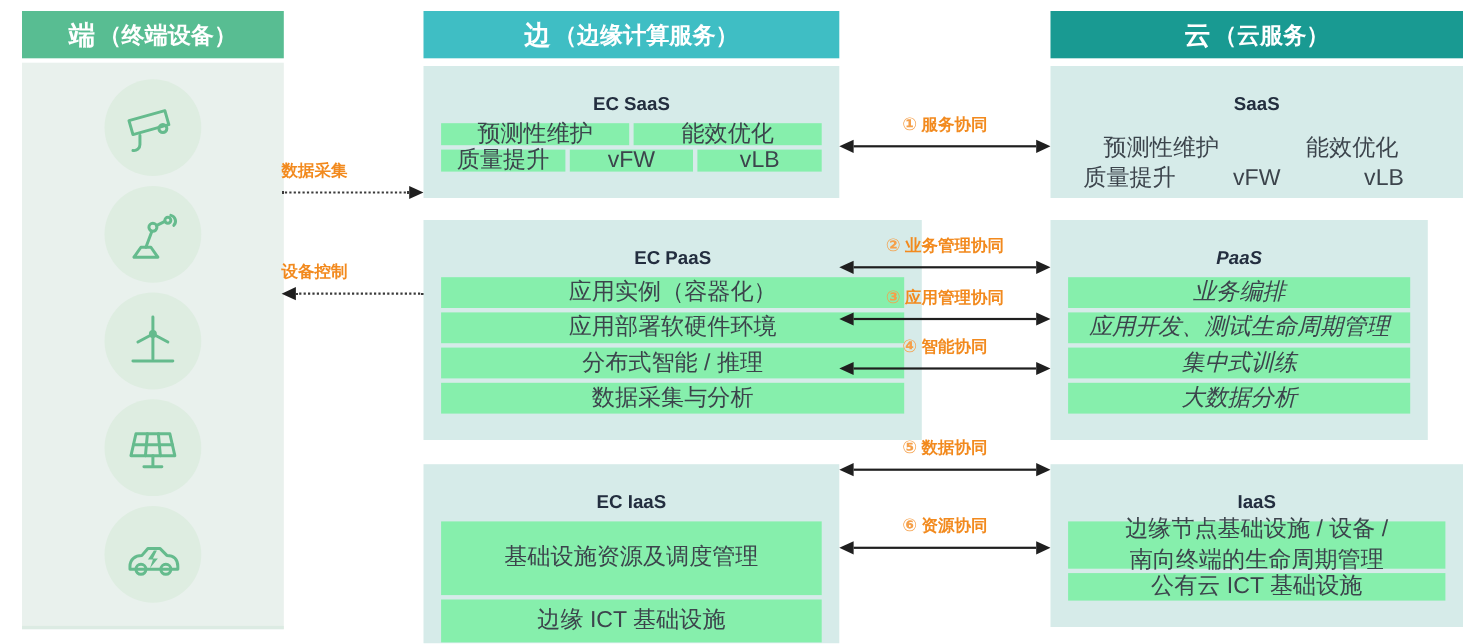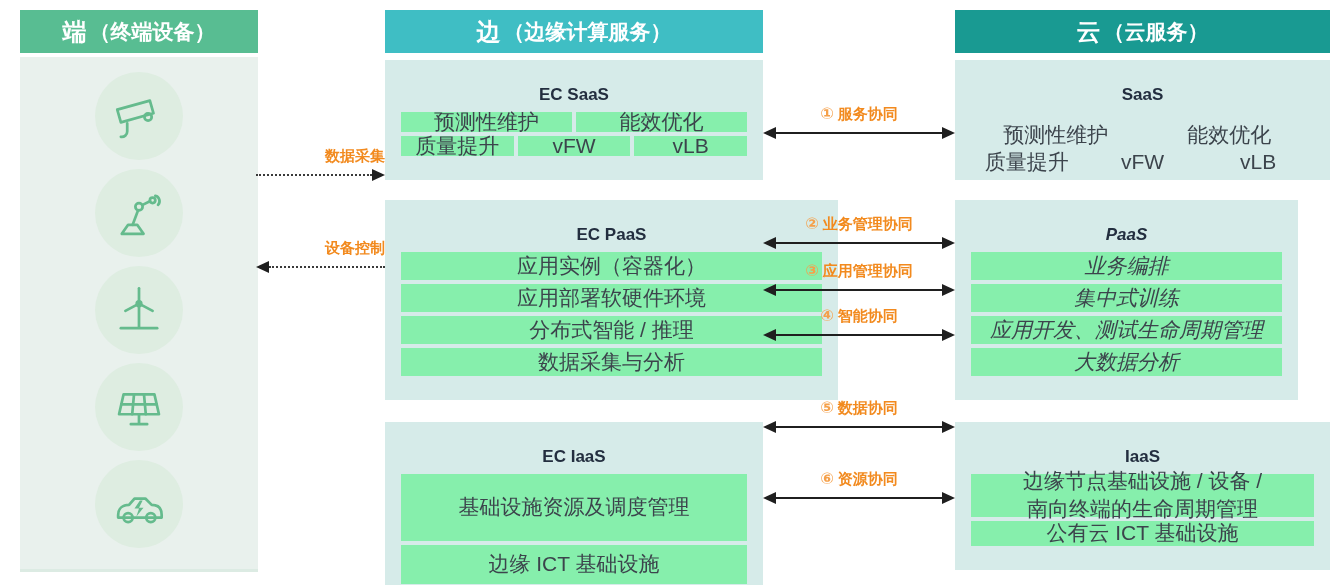--- a/index.html
+++ b/index.html
@@ -39,21 +39,21 @@
     height:22px;line-height:22px;margin-bottom:2px;flex:0 0 auto;
   }
   .prow{display:flex;gap:4px;flex:1;min-height:0;}
   .prow.tall{flex:1.7;}
   .cell{
     background:#86efac;flex:1;display:flex;align-items:center;justify-content:center;
     font-size:21px;color:#3c444c;text-align:center;white-space:pre-line;line-height:1.35;
   }
   
   .ec-link{position:absolute;left:763px;width:192px;text-align:center;}
-  .dev-link{position:absolute;left:256px;width:129px;text-align:right;}
+  .dev-link{position:absolute;left:256px;width:129px;text-align:left;}
   .link-label{color:#f28a1e;font-weight:bold;font-size:15px;line-height:20px;white-space:nowrap;}
   .link-num{color:#f5a04a;font-size:16px;margin-right:4px;}
   .darrow{display:flex;align-items:center;margin-top:3px;}
   .dline{flex:1;height:2px;background:#1f1f1f;}
   .dotline{flex:1;height:0;border-top:2px dotted #3a3a3a;}
   .tri-l{width:0;height:0;border-top:6px solid transparent;border-bottom:6px solid transparent;
     border-right:13px solid #1f1f1f;flex:0 0 auto;}
   .tri-r{width:0;height:0;border-top:6px solid transparent;border-bottom:6px solid transparent;
     border-left:13px solid #1f1f1f;flex:0 0 auto;}
 </style>
@@ -237,24 +237,24 @@
       <div class="cell">vLB</div>
     </div>
   </div>
 
   <div class="panel" style="left:955px;top:200px;width:343px;height:200px;font-style:italic;">
     <div class="panel-title">PaaS</div>
     <div class="prow">
         <div class="cell">业务编排</div>
       </div>
     <div class="prow">
+        <div class="cell">应用开发、测试生命周期管理</div>
+      </div>
+    <div class="prow">
         <div class="cell">集中式训练</div>
-      </div>
-    <div class="prow">
-        <div class="cell">应用开发、测试生命周期管理</div>
       </div>
     <div class="prow">
         <div class="cell">大数据分析</div>
       </div>
   </div>
 
   <div class="panel" style="left:955px;top:422px;width:375px;height:148px;">
     <div class="panel-title">IaaS</div>
     <div class="prow tall">
         <div class="cell">边缘节点基础设施 / 设备 /

